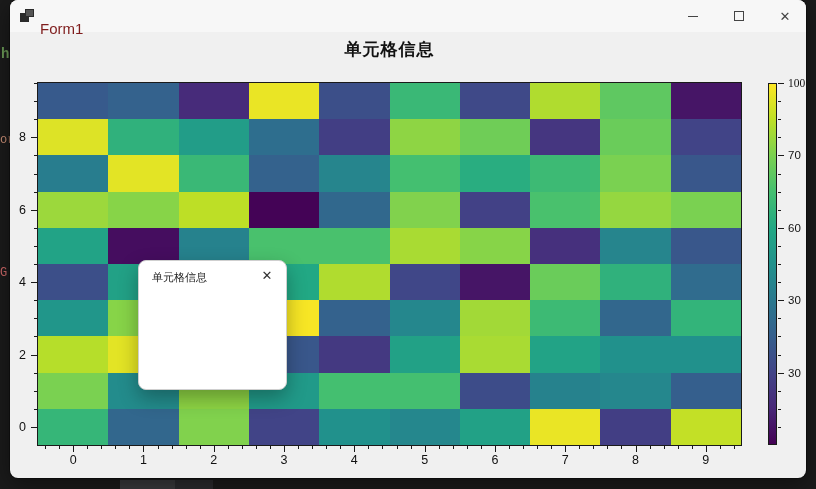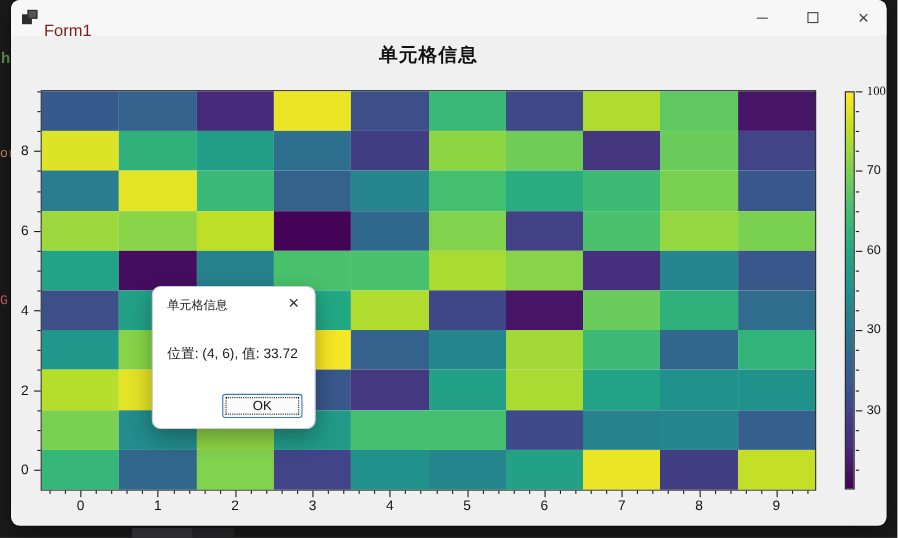--- a/index.html
+++ b/index.html
@@ -314,17 +314,15 @@
       <div class="tick" style="left: 0px; top: 36.2px; width: 3px; height: 1px;"></div>
       <div class="tick" style="left: 0px; top: 18.1px; width: 3px; height: 1px;"></div>
       <div class="tick" style="left: 0px; top: 0px; width: 6px; height: 1px;"></div>
       <div class="cb-label" style="top: 0px; font-family: Liberation Serif, serif;">100</div>
     </div>
 
 
   <div class="dialog">
     <div class="dialog-title">单元格信息</div>
     <div class="dialog-close">✕</div>
-    <div class="dialog-msg">位置: (4, 6), 值: 33.72</div>
-    <div class="ok-button">OK</div>
   </div>
 
 </div>
 
 </body></html>

